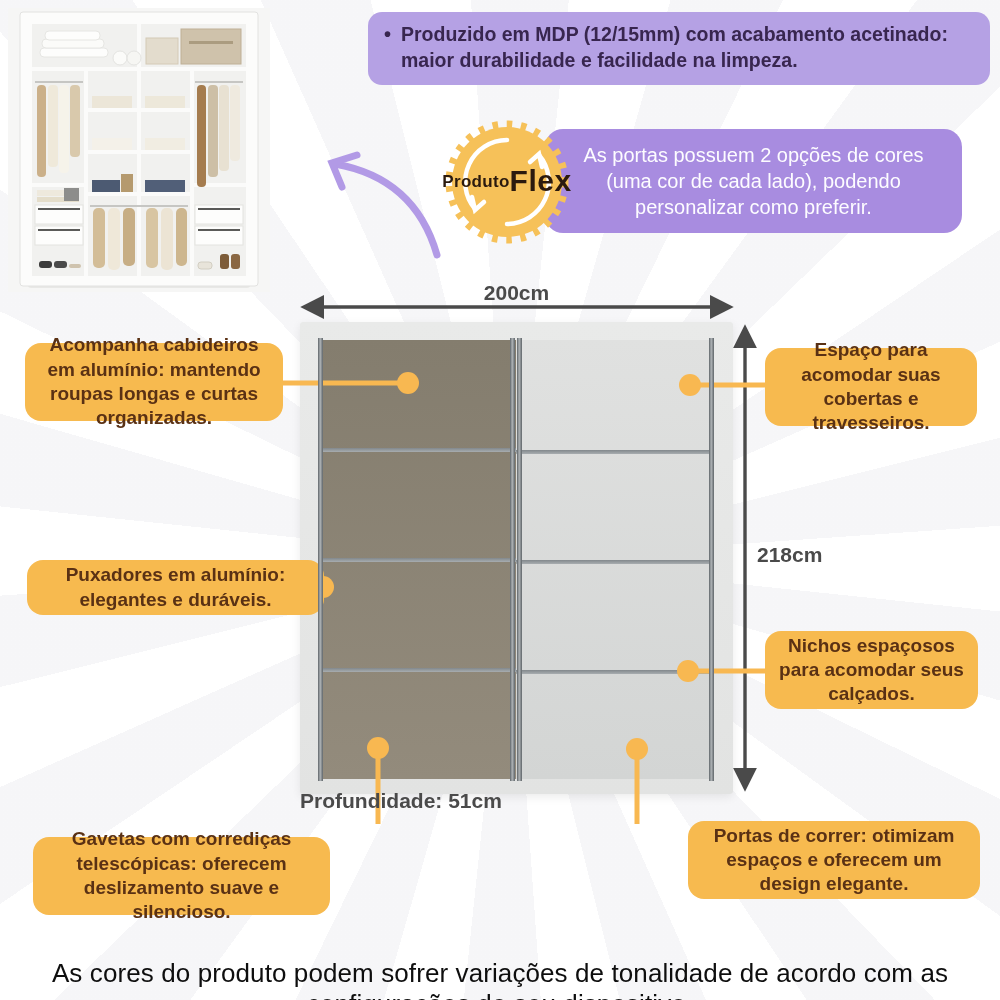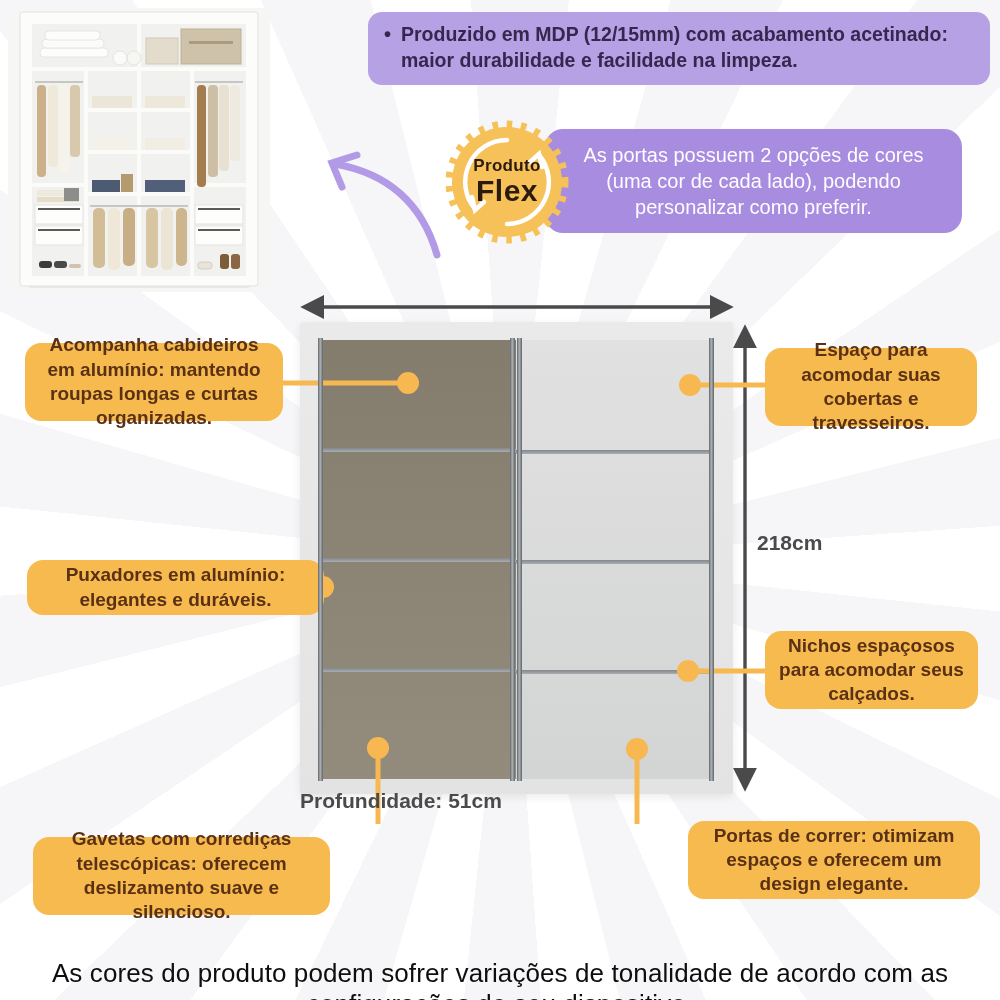--- a/index.html
+++ b/index.html
@@ -17,21 +17,21 @@
             padding:10px 16px 12px 16px;color:var(--note-text,#38264f);
             font-size:19.5px;font-weight:600;line-height:1.32;display:flex;gap:10px;}
   .note-top .bullet{font-size:20px;line-height:1.25;}
   
   .purple-callout{position:absolute;left:545px;top:129px;width:417px;box-sizing:border-box;
             background:var(--purple,#a88ce0);border-radius:18px;padding:13px 14px;
             color:#fdfcff;font-size:20px;font-weight:500;line-height:1.3;text-align:center;}
   
   .badge{position:absolute;left:441px;top:116px;width:132px;height:132px;}
   .badge svg{position:absolute;inset:0;}
-  .badge-text{position:absolute;inset:0;display:flex;flex-direction:column;align-items:center;
+  .badge-text{position:absolute;inset:0;display:flex;flex-direction:row;align-items:center;
               justify-content:center;color:var(--badge-text,#2b1a0e);z-index:2;}
   .badge-text .l1{font-size:17px;font-weight:700;letter-spacing:.3px;}
   .badge-text .l2{font-size:30px;font-weight:700;margin-top:-2px;letter-spacing:.5px;}
   
   .arrow-purple{position:absolute;left:313px;top:140px;}
   
   .wardrobe{position:absolute;left:300px;top:322px;width:433px;height:472px;
             background:linear-gradient(180deg,#e9eae9,#e2e3e2);border-radius:3px;
             box-shadow:0 3px 10px rgba(0,0,0,.08);}
   .w-inner{position:absolute;left:20px;top:18px;right:21px;bottom:15px;
@@ -44,21 +44,21 @@
   .div-r{right:0;width:50%;}
   .strip{position:absolute;top:-2px;bottom:-2px;width:5px;z-index:3;
          background:linear-gradient(90deg,#5f6569,#aeb3b6 45%,#5f6569);}
   .strip.s1{left:-2px;} .strip.s2{left:calc(50% - 6px);} .strip.s3{left:calc(50% + 1px);}
   .strip.s4{right:-2px;}
   
   .overlay{position:absolute;inset:0;pointer-events:none;}
   
   .dim-label{position:absolute;color:var(--dimension-gray,#4a4a4a);font-weight:700;font-size:21px;}
   .lbl-width{left:300px;width:433px;top:281px;text-align:center;}
-  .lbl-height{left:757px;top:531px;}
+  .lbl-height{left:757px;top:543px;}
   .lbl-depth{left:300px;width:433px;top:789px;text-align:left;}
   
   .tag{position:absolute;box-sizing:border-box;background:var(--callout-yellow,#f7ba4f);
        color:var(--callout-text,#5a3114);border-radius:16px;display:flex;align-items:center;
        justify-content:center;text-align:center;font-size:19px;font-weight:600;
        line-height:1.28;padding:24px 10px;}
   .tag-lt{left:25px;top:343px;width:258px;height:78px;}
   .tag-lm{left:27px;top:560px;width:297px;height:55px;}
   .tag-lb{left:33px;top:821px;width:297px;height:78px;margin-top:16px;}
   .tag-rt{left:765px;top:348px;width:212px;height:78px;}
@@ -232,20 +232,21 @@
         <circle cx="378" cy="748" r="11" stroke="none"></circle>
       <line x1="690" y1="385" x2="766" y2="385"></line>
         <circle cx="690" cy="385" r="11" stroke="none"></circle>
       <line x1="688" y1="671" x2="766" y2="671"></line>
         <circle cx="688" cy="671" r="11" stroke="none"></circle>
       <line x1="637" y1="824" x2="637" y2="749"></line>
         <circle cx="637" cy="749" r="11" stroke="none"></circle>
     </g>
   </svg>
 
+  <div class="dim-label lbl-width">200cm</div>
   <div class="dim-label lbl-height">218cm</div>
   <div class="dim-label lbl-depth">Profundidade: 51cm</div>
 
   <div class="tag tag-lt">
     <span>Acompanha cabideiros em alumínio: mantendo roupas longas e curtas organizadas.</span>
   </div>
   <div class="tag tag-lm">
     <span>Puxadores em alumínio: elegantes e duráveis.</span>
   </div>
   <div class="tag tag-lb">

